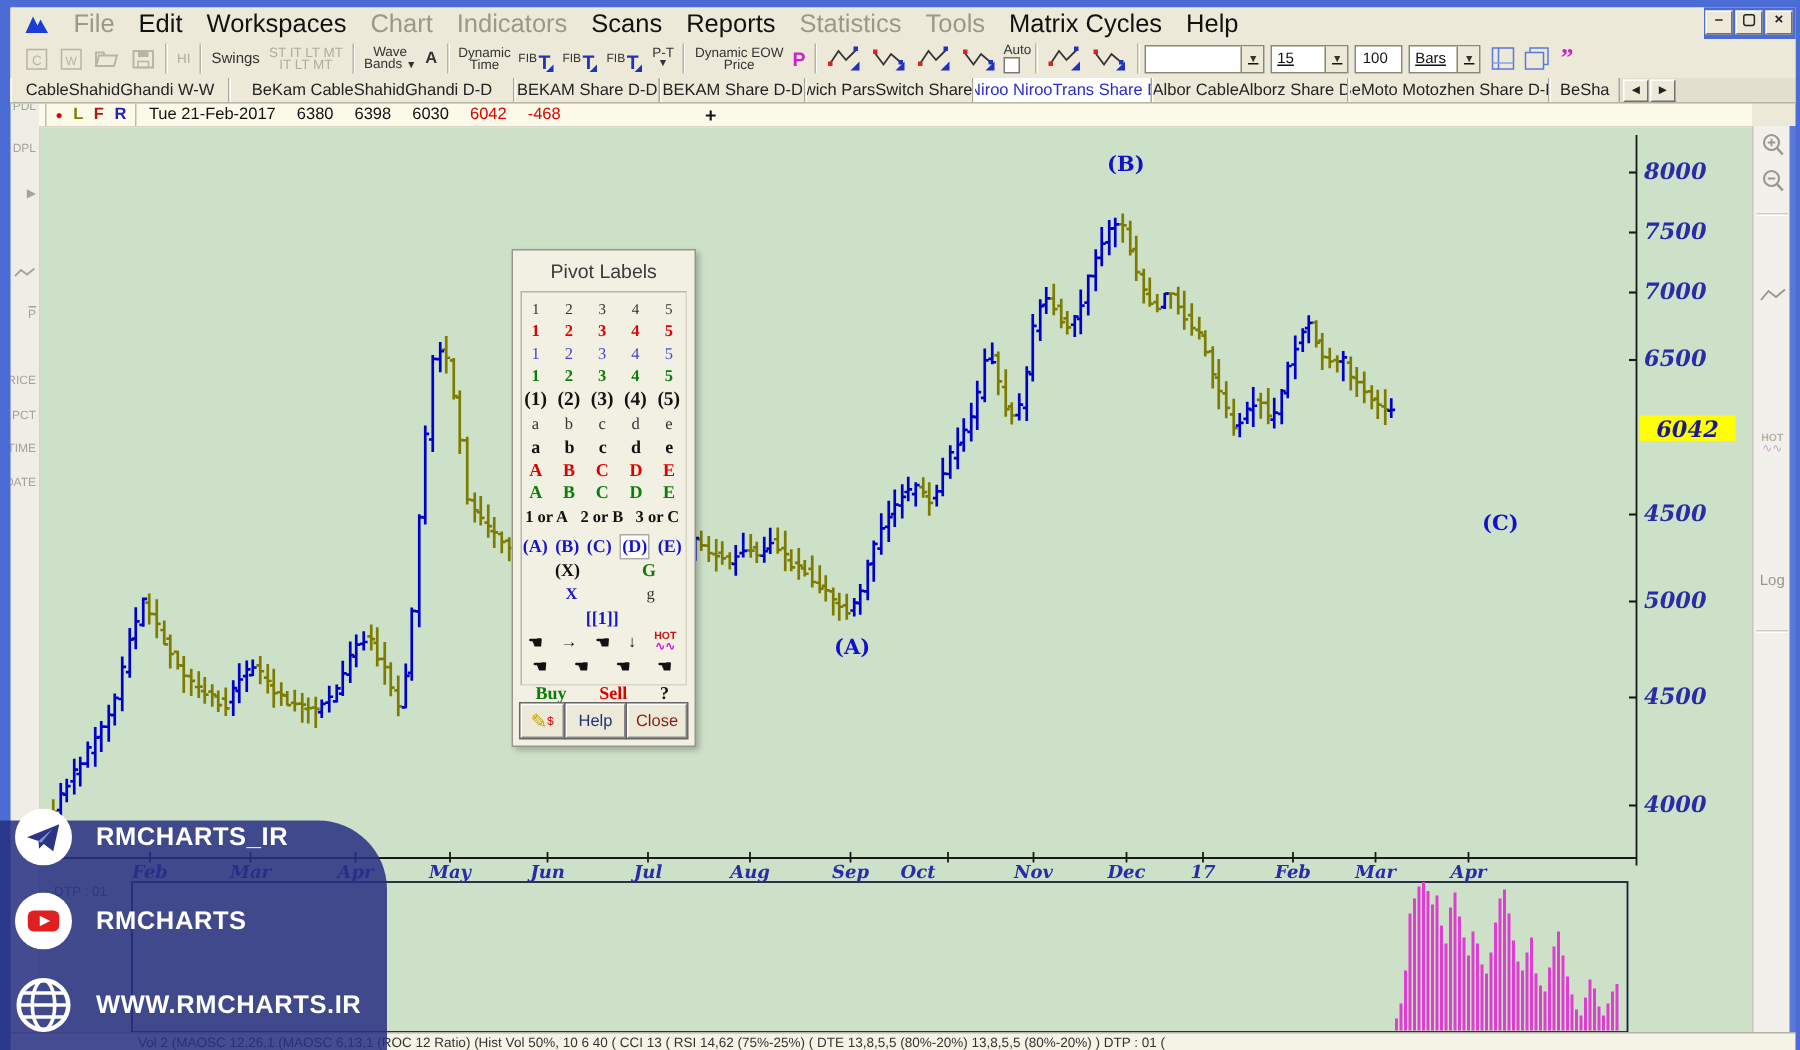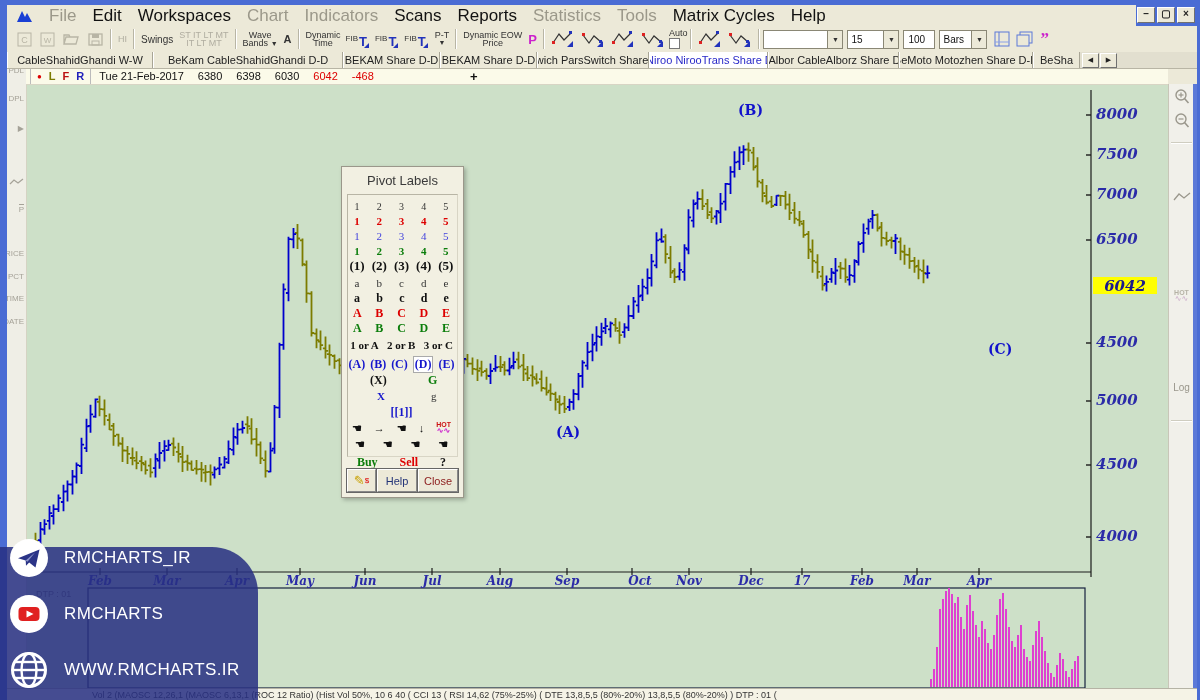--- a/index.html
+++ b/index.html
@@ -24,21 +24,21 @@
   .toolbar{position:absolute;left:7px;top:26px;width:1190px;height:26px;background:#ece9d8;z-index:9;
            border-bottom:2px solid #6074b8;display:flex;align-items:center;font-size:9px;color:#333;}
   .tb-sep{width:1px;height:20px;background:#b8b5a5;border-right:1px solid #fff;margin:0 3px;}
   .tb-btn{height:20px;display:flex;align-items:center;justify-content:center;padding:0 3px;color:#333;}
   .tb-gray{color:#b0ada0;}
   .tb-2line{display:flex;flex-direction:column;line-height:8px;align-items:center;justify-content:center;}
   .fib-btn{display:flex;align-items:flex-end;height:20px;padding:0 2px;position:relative;margin-right:4px;}
   .fib-lab{font-size:8px;color:#333;margin-right:1px;margin-bottom:6px;}
   .fib-T{font-size:13px;font-weight:bold;color:#2233bb;line-height:14px;}
   .corner{position:absolute;right:0;bottom:1px;width:0;height:0;border-left:5px solid transparent;border-bottom:5px solid #2233bb;}
-  .combo{height:17px;background:#fff;border:1px solid #8a8775;display:flex;align-items:center;font-size:10px;color:#111;margin-right:4px;}
+  .combo{height:17px;background:#fff;border:1px solid #8a8775;display:flex;align-items:center;font-size:10px;color:#111;margin-right:4px;text-decoration:underline;}
   .combo .val{flex:1;padding-left:3px;}
   .combo .drop{width:14px;height:100%;background:#ece9d8;border-left:1px solid #8a8775;
                display:flex;align-items:center;justify-content:center;font-size:7px;color:#333;}
   .tb-input{height:17px;width:26px;background:#fff;border:1px solid #8a8775;font-size:10px;color:#111;
             display:flex;align-items:center;padding-left:4px;margin-right:4px;}
   .auto-box{display:flex;flex-direction:column;align-items:flex-start;line-height:9px;margin-left:1px;}
   .auto-box .chk{width:9px;height:9px;border:1px solid #777;background:#fff;}
   
   .tabbar{position:absolute;left:7px;top:52px;width:1190px;height:16px;background:#e2dfcf;z-index:9;
           display:flex;align-items:stretch;border-bottom:1px solid #b8b5a5;}
@@ -89,21 +89,21 @@
   .hot-ico .w{font-size:8px;color:#cc22cc;}
   .pv-buttons{position:absolute;left:0;top:302px;width:100%;display:flex;justify-content:space-between;
               padding:0 5px;box-sizing:border-box;font-family:"Liberation Sans",sans-serif;}
   .pv-btn{height:21px;background:#ece9d8;border:1px solid #888;border-top-color:#fff;border-left-color:#fff;
           outline:1px solid #666;display:flex;align-items:center;justify-content:center;font-size:11px;}
   
   .watermark{position:absolute;left:-22px;top:547px;width:280px;height:165px;background:rgba(40,48,130,0.86);
              border-radius:0 46px 0 0;z-index:8;}
   .wm-row{position:absolute;left:32px;display:flex;align-items:center;height:40px;}
   .wm-ico{width:38px;height:38px;margin-right:16px;flex:none;}
-  .wm-txt{color:#fff;font-weight:normal;font-size:17px;letter-spacing:0.4px;font-family:"Liberation Sans",sans-serif;}
+  .wm-txt{color:#fff;font-weight:bold;font-size:17px;letter-spacing:0.4px;font-family:"Liberation Sans",sans-serif;}
   
   .statusbar{position:absolute;left:7px;top:688px;width:1190px;height:12px;background:#f5f3e6;
              border-top:1px solid #b5b3a5;z-index:3;display:flex;align-items:center;}
   .statusbar span{font-size:9px;color:#333;margin-left:85px;white-space:nowrap;}
 </style>
 </head>
 <body>
 
 <div id="root">
   <div class="green-bg"></div>
@@ -437,21 +437,21 @@
     </div>
   <div id="date-axis">
       <div class="date-label" style="left: 100px; top: 574px;">Feb</div>
       <div class="date-label" style="left: 167px; top: 574px;">Mar</div>
       <div class="date-label" style="left: 237px; top: 574px;">Apr</div>
       <div class="date-label" style="left: 300px; top: 574px;">May</div>
       <div class="date-label" style="left: 365px; top: 574px;">Jun</div>
       <div class="date-label" style="left: 432px; top: 574px;">Jul</div>
       <div class="date-label" style="left: 500px; top: 574px;">Aug</div>
       <div class="date-label" style="left: 567px; top: 574px;">Sep</div>
-      <div class="date-label" style="left: 640px; top: 574px;">Oct</div>
+      <div class="date-label" style="left: 612px; top: 574px;">Oct</div>
       <div class="date-label" style="left: 689px; top: 574px;">Nov</div>
       <div class="date-label" style="left: 751px; top: 574px;">Dec</div>
       <div class="date-label" style="left: 802px; top: 574px;">17</div>
       <div class="date-label" style="left: 862px; top: 574px;">Feb</div>
       <div class="date-label" style="left: 917px; top: 574px;">Mar</div>
       <div class="date-label" style="left: 979px; top: 574px;">Apr</div>
     </div>
   <div id="wave-labels">
       <div class="wave-label" style="left: 738px; top: 102px;">(B)</div>
       <div class="wave-label" style="left: 556px; top: 424px;">(A)</div>

